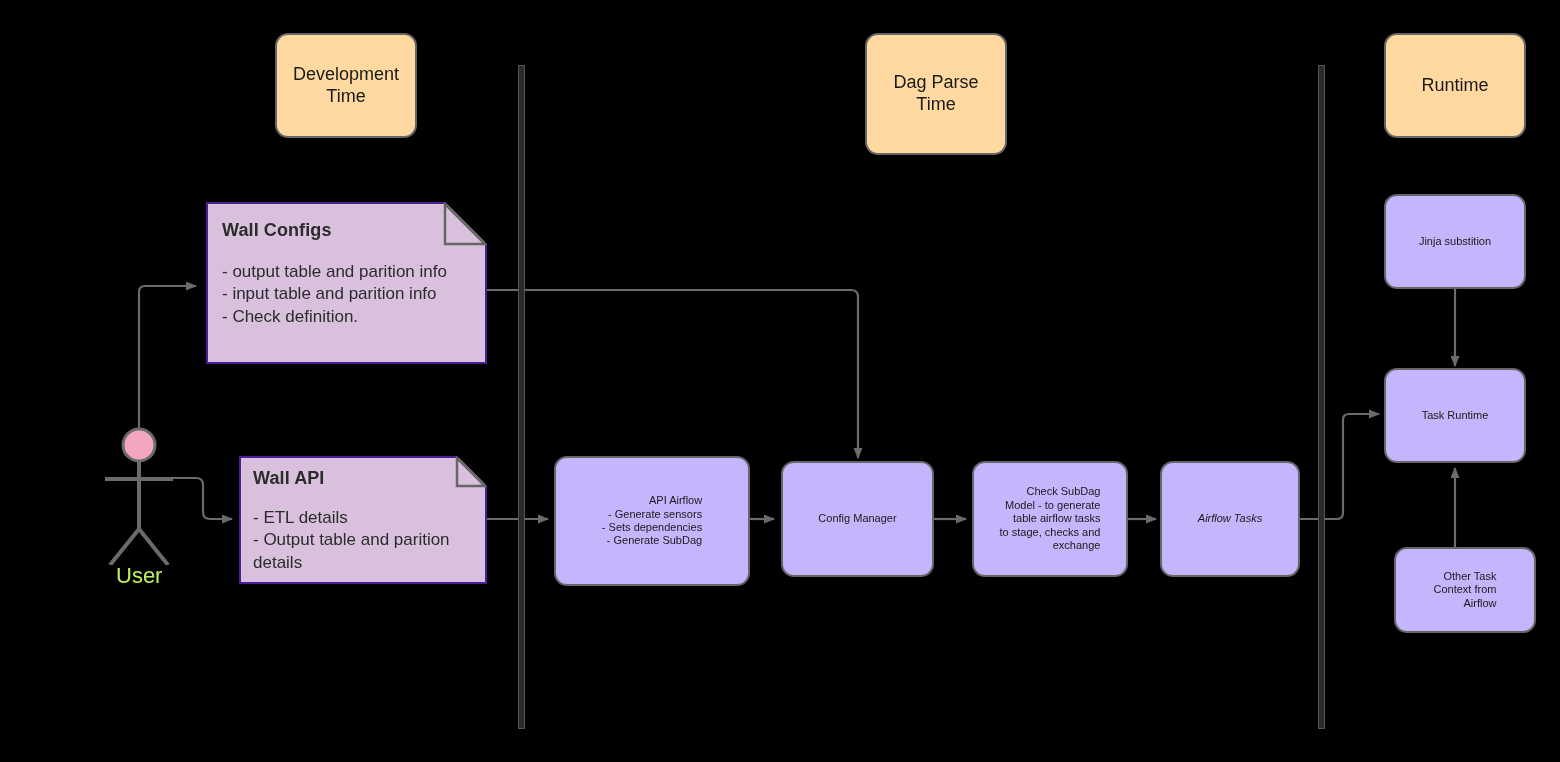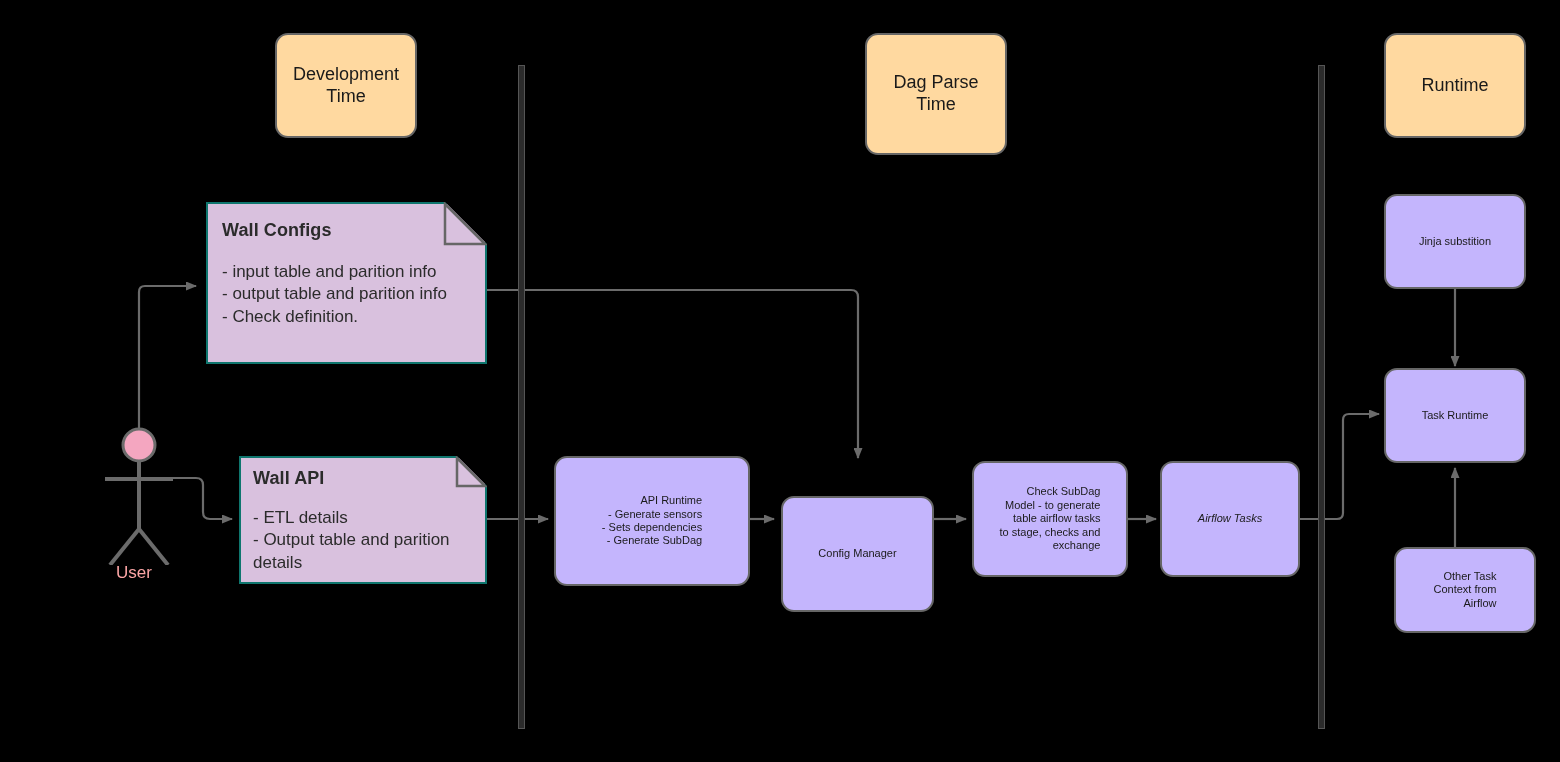--- a/index.html
+++ b/index.html
@@ -41,21 +41,21 @@
     font-size:11px;
     text-align:right;
   }
   .proc .lines{ padding:0 6px; }
 
   
   .note{
     position:absolute;
     box-sizing:border-box;
     background:#d9c1de;
-    border:2px solid #0f766e;
+    border:2px solid #4c1d95;
     color:#2b2b2b;
     z-index:4;
   }
   .note .note-inner{
     position:relative;
     z-index:2;
     padding:16px 14px 10px 14px;
     box-sizing:border-box;
     height:100%;
   }
@@ -97,22 +97,22 @@
     background:#2b2b2b;
     border:1px solid #555555;
     box-sizing:border-box;
     z-index:6;
   }
 
   
   .actor{ position:absolute; z-index:5; }
   .actor-label{
     position:absolute;
-    font-size:17px;
-    color:#fca5a5;
+    font-size:22px;
+    color:#bef264;
     z-index:6;
     white-space:nowrap;
   }
 
   
   #wires{
     position:absolute;
     left:0; top:0;
     width:1560px;
     height:762px;
@@ -190,22 +190,22 @@
   <div class="actor-label" style="left:116px; top:563px;">User</div>
 
   <div class="note" style="left:206px; top:202px; width:281px; height:162px;">
     <div class="fold-cut"></div>
     <svg class="fold-edge" viewBox="0 0 44 44" xmlns="http://www.w3.org/2000/svg">
       <path d="M2,2 L2,42 L42,42 Z" fill="none" stroke="#666666" stroke-width="2.5"></path>
     </svg>
     <div class="note-inner">
       <div class="note-title">Wall Configs</div>
       <div class="note-body">
+        <div>- output table and parition info</div>
         <div>- input table and parition info</div>
-        <div>- output table and parition info</div>
         <div>- Check definition.</div>
       </div>
     </div>
   </div>
 
   <div class="note" style="left:239px; top:456px; width:248px; height:128px;">
     <div class="fold-cut" style="width:30px;height:30px;"></div>
     <svg class="fold-edge" viewBox="0 0 32 32" xmlns="http://www.w3.org/2000/svg" style="width:32px;height:32px;">
       <path d="M2,2 L2,30 L30,30 Z" fill="none" stroke="#666666" stroke-width="2.5"></path>
     </svg>
@@ -214,28 +214,28 @@
       <div class="note-body">
         <div>- ETL details</div>
         <div>- Output table and parition</div>
         <div>details</div>
       </div>
     </div>
   </div>
 
   <div class="node rounded proc" style="left:554px; top:456px; width:196px; height:130px;">
     <div class="lines">
-      <div>API Runtime</div>
+      <div>API Airflow</div>
       <div>- Generate sensors</div>
       <div>- Sets dependencies</div>
       <div>- Generate SubDag</div>
     </div>
   </div>
 
-  <div class="node rounded proc" style="left:781px; top:461px; width:153px; height:116px;margin-top:35px;">
+  <div class="node rounded proc" style="left:781px; top:461px; width:153px; height:116px;">
     <div class="lines">
       <div>Config Manager</div>
     </div>
   </div>
 
   <div class="node rounded proc" style="left:972px; top:461px; width:156px; height:116px;">
     <div class="lines">
       <div>Check SubDag</div>
       <div>Model - to generate</div>
       <div>table airflow tasks</div>

